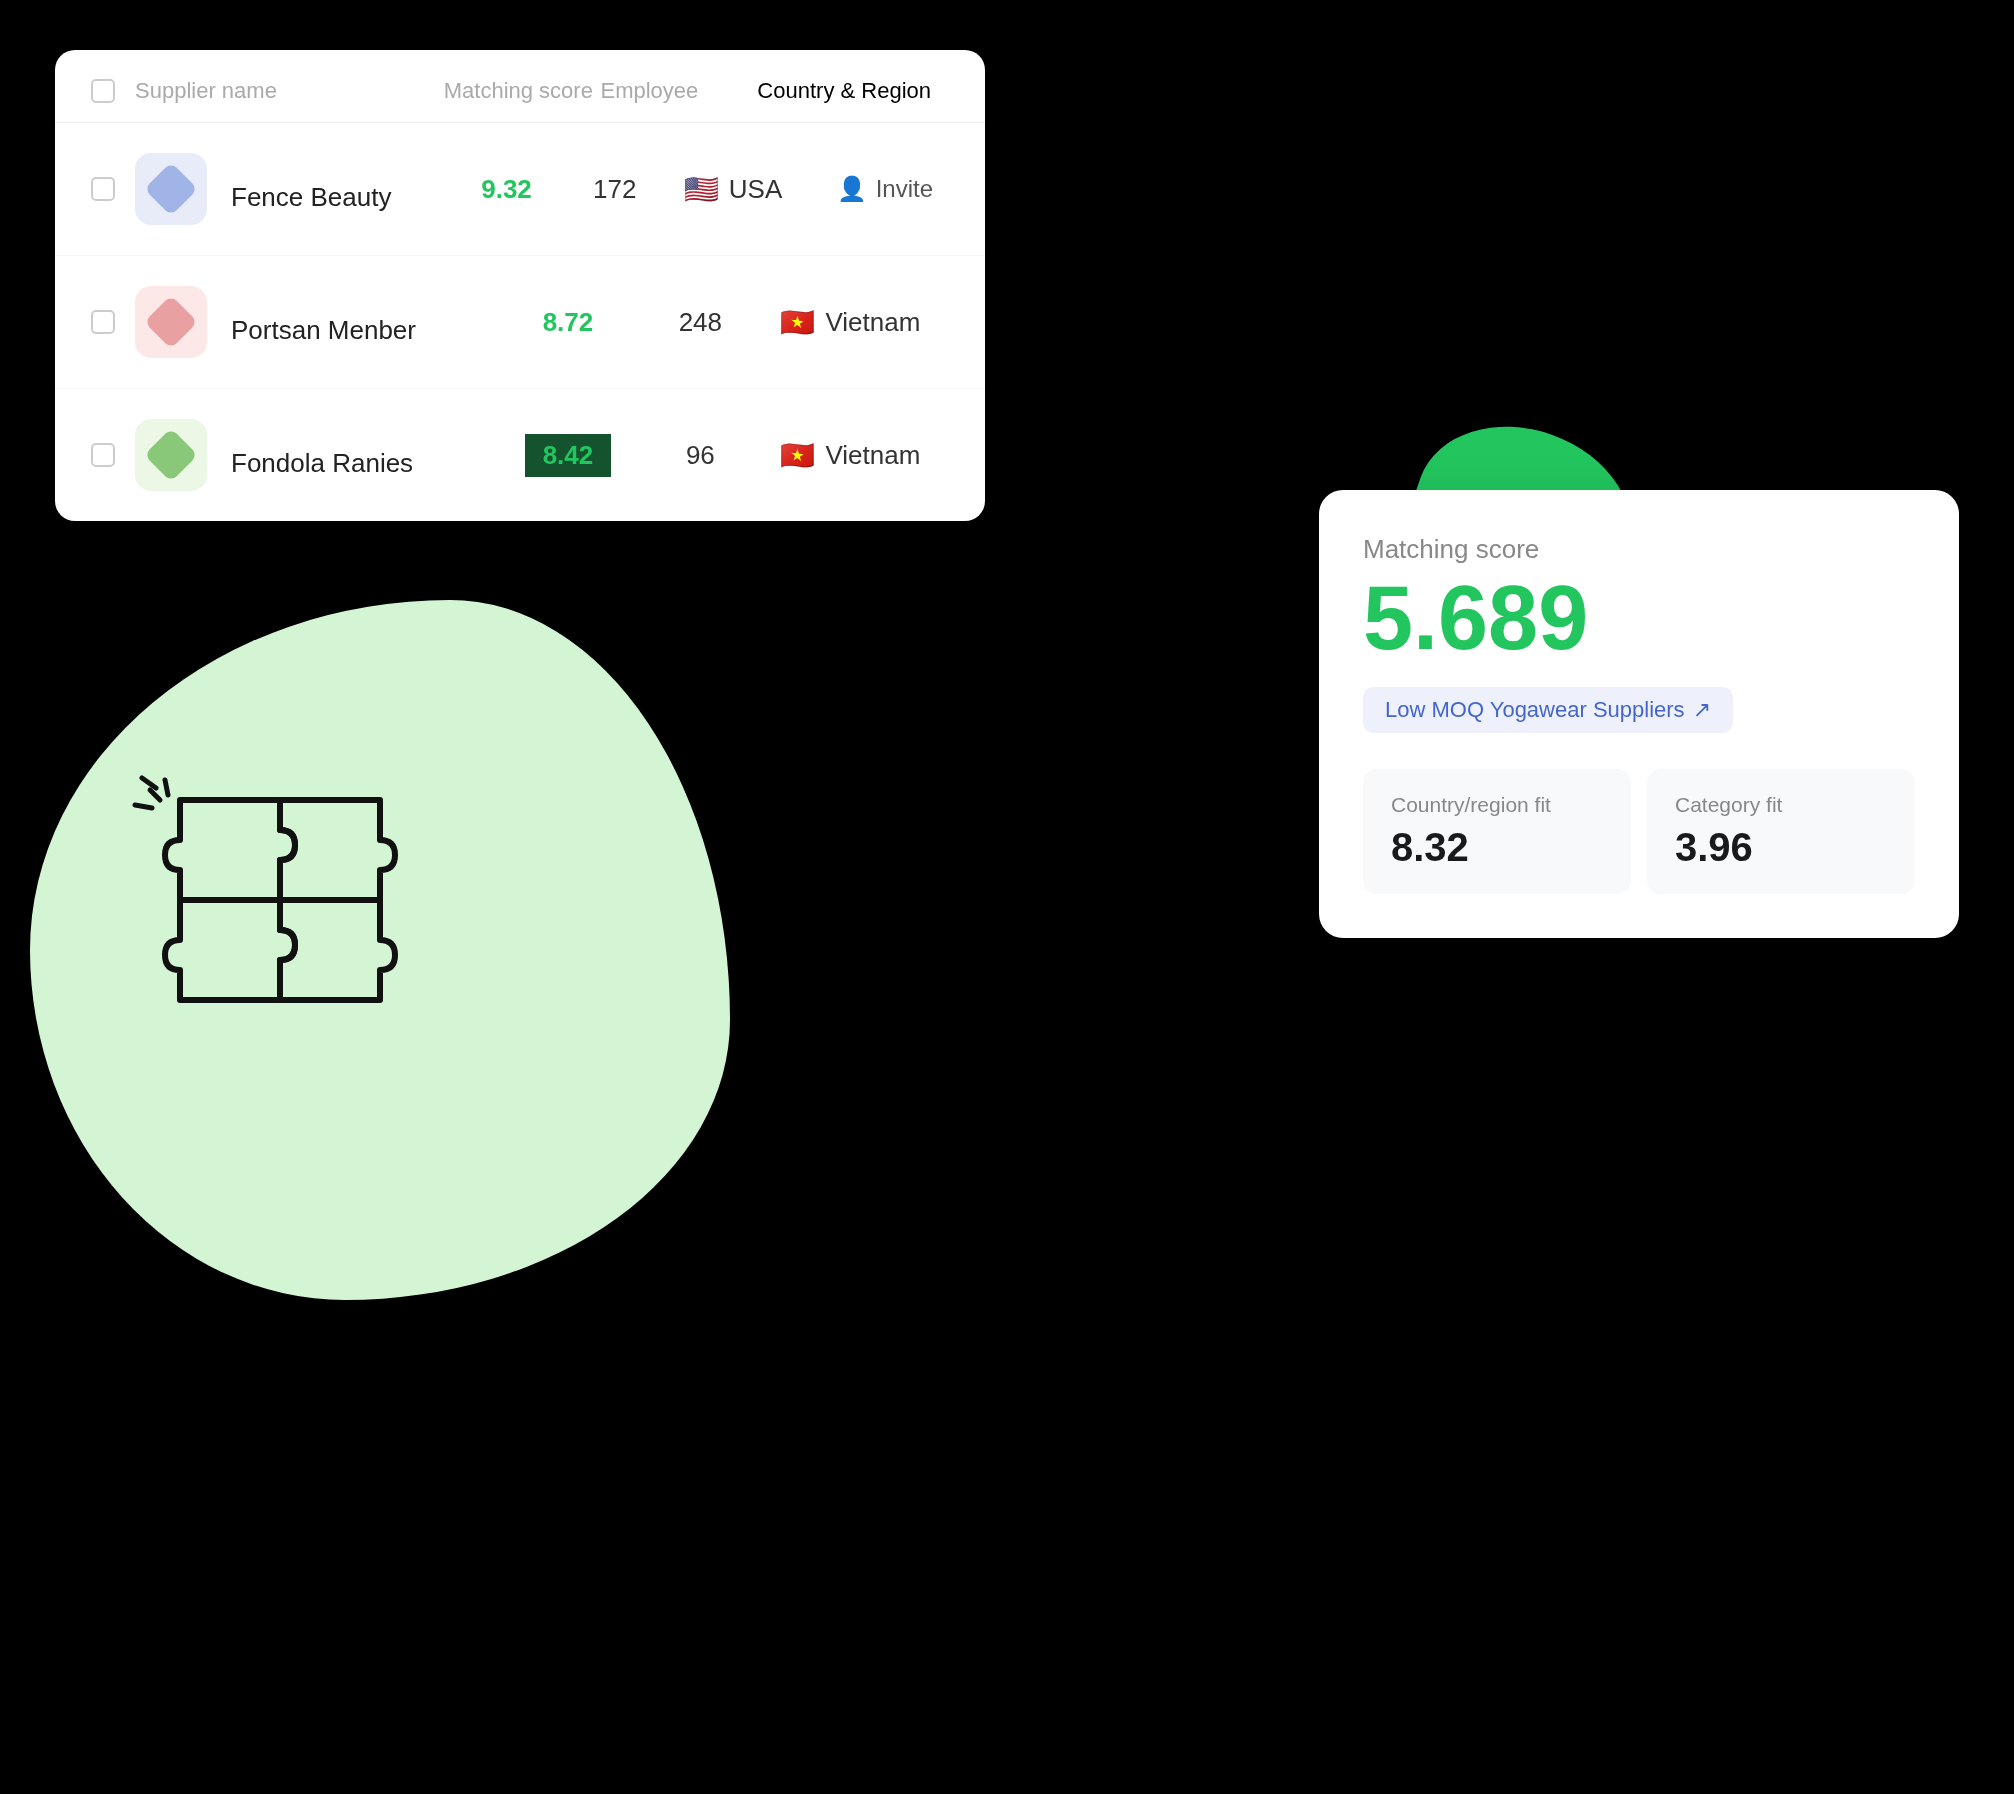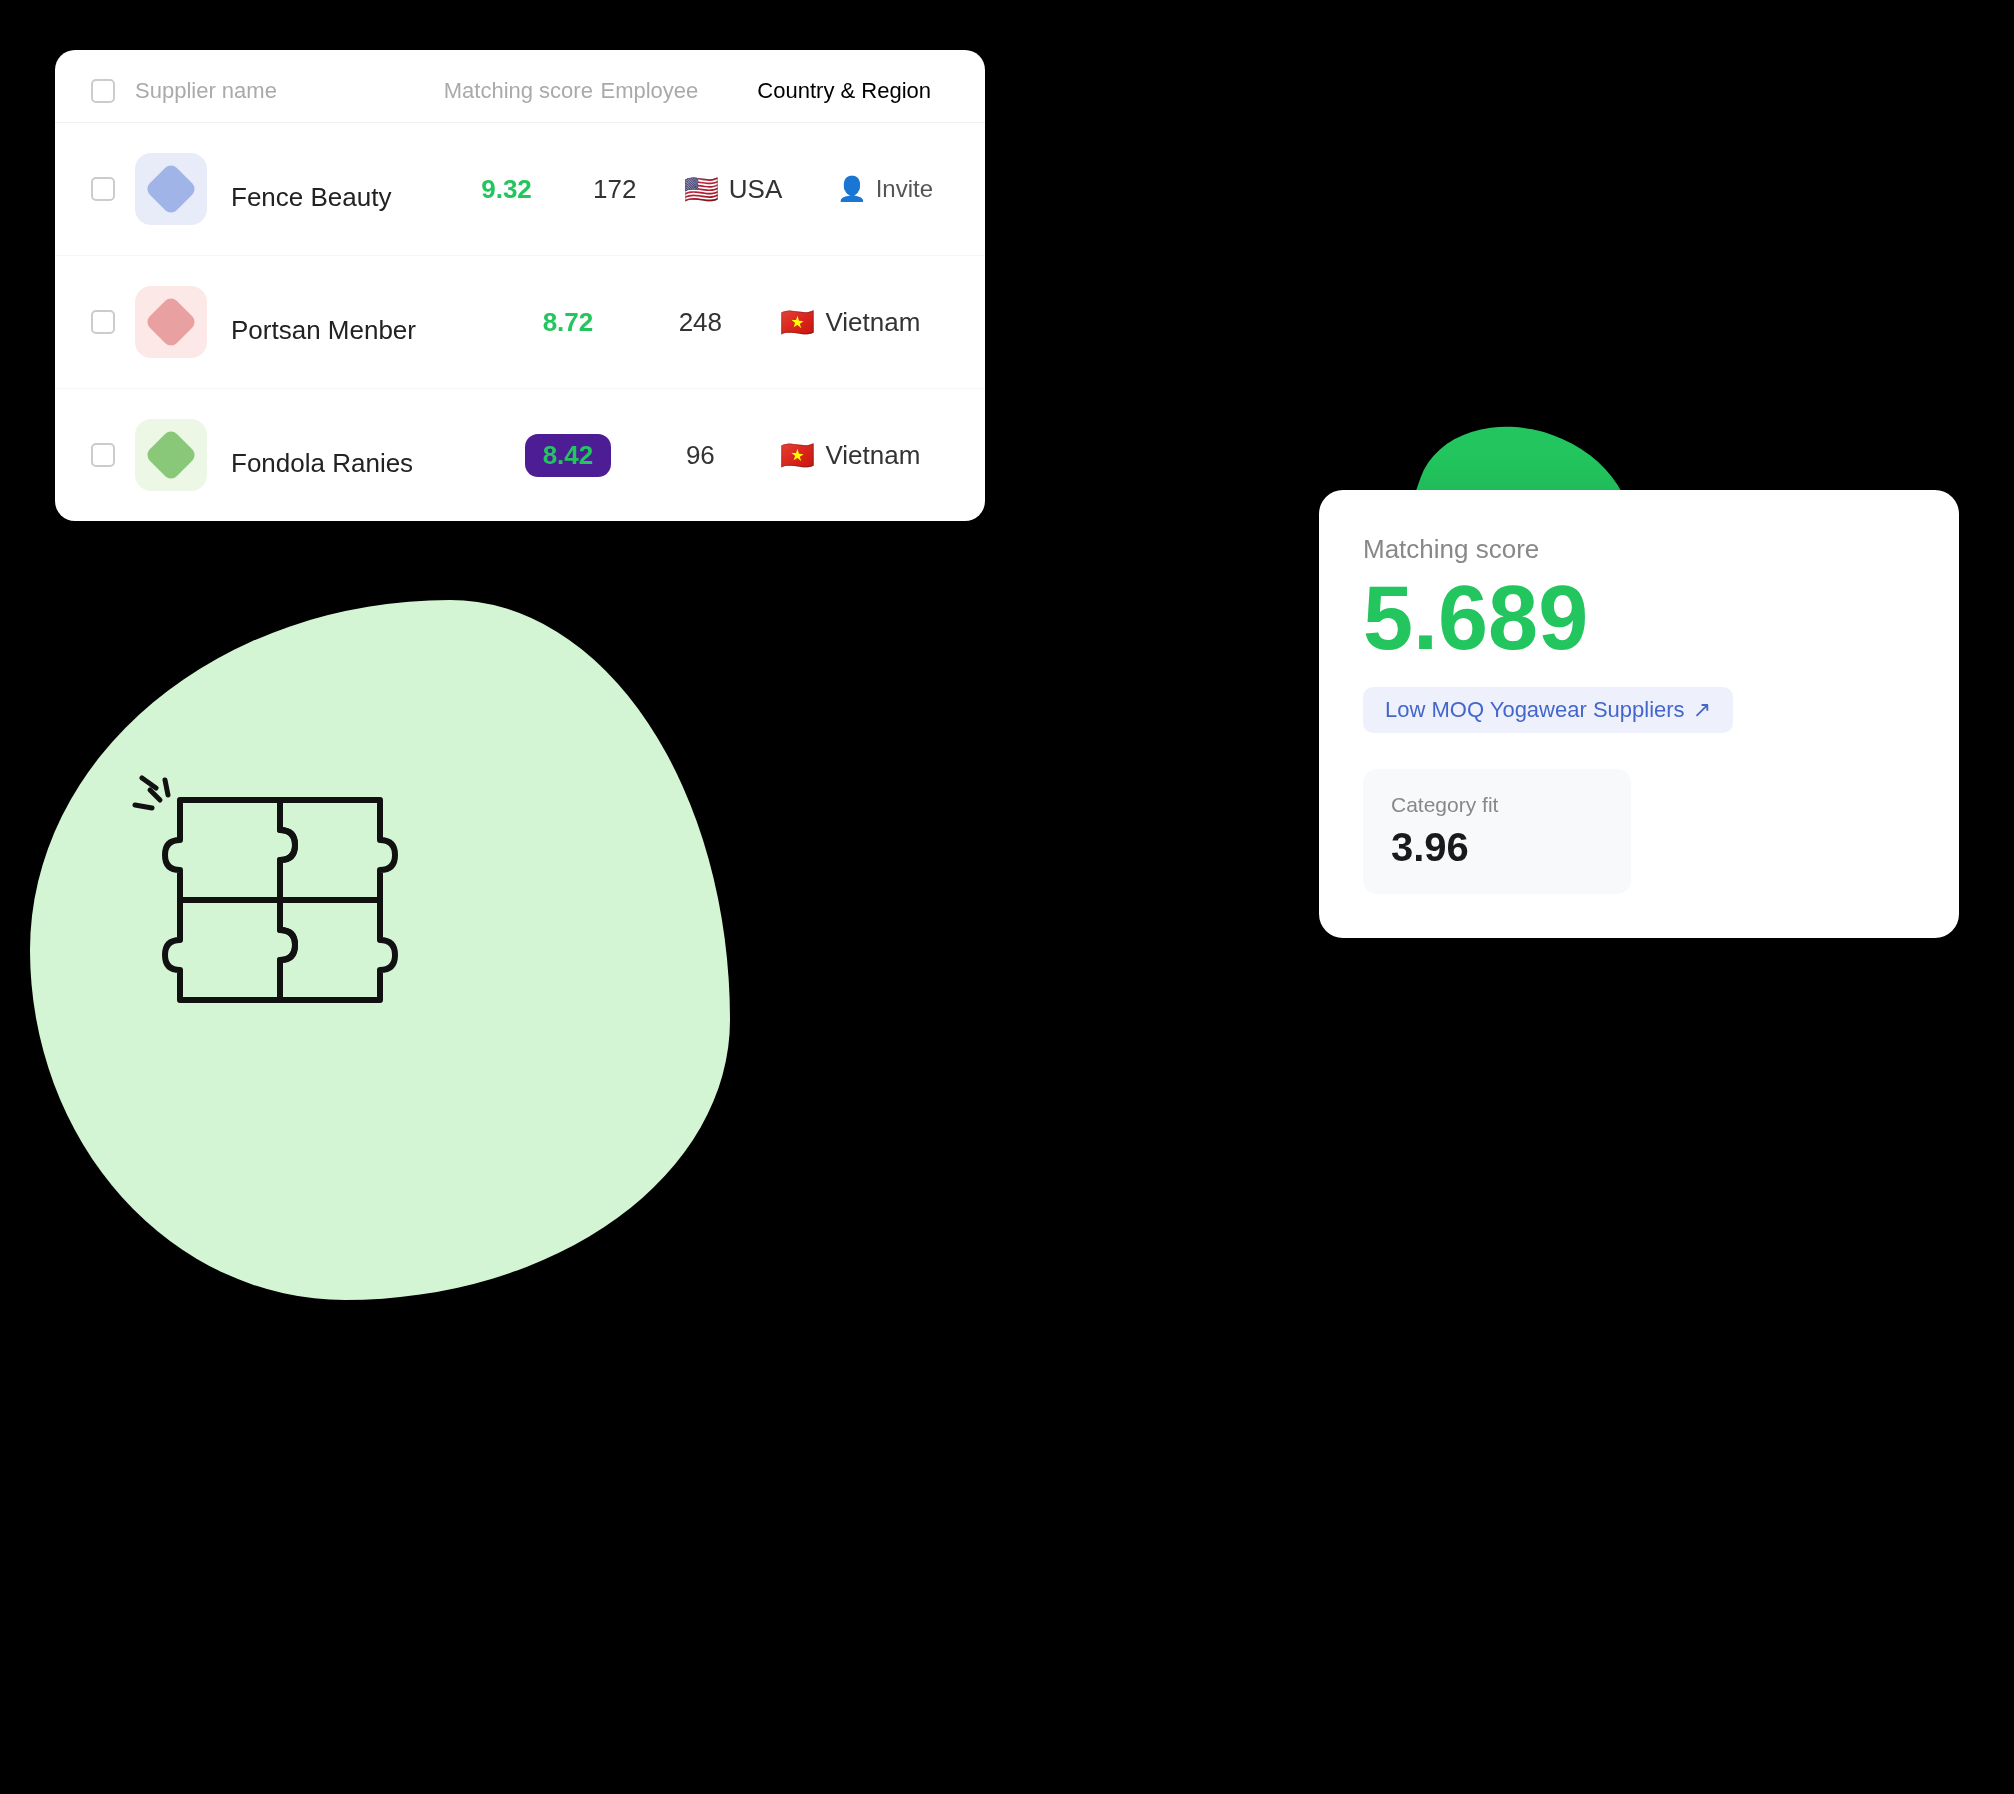--- a/index.html
+++ b/index.html
@@ -183,24 +183,24 @@
 
     .score-green {
       flex: 1.2;
       font-size: 26px;
       font-weight: 600;
       color: #22c55e;
       text-align: center;
     }
     .score-badge {
       display: inline-block;
-      background: #4c1d95;
+      background: #14532d;
       color: #22c55e;
       padding: 6px 18px;
-      border-radius: 13px;
+      border-radius: 0;
       font-size: 26px;
       font-weight: 600;
     }
 
     .employee-count {
       flex: 1;
       font-size: 26px;
       color: #333;
       text-align: center;
     }
@@ -389,17 +389,21 @@
 
 <div class="detail-card">
   <div class="detail-label">Matching score</div>
   <div class="detail-score">5.689</div>
   <div class="detail-tag">
     <span>Low MOQ Yogawear Suppliers</span>
     <span>↗</span>
   </div>
   <div class="detail-grid">
     <div class="detail-cell">
+      <div class="detail-cell-label">Country/region fit</div>
+      <div class="detail-cell-value">8.32</div>
+    </div>
+    <div class="detail-cell">
       <div class="detail-cell-label">Category fit</div>
       <div class="detail-cell-value">3.96</div>
     </div>
   </div>
 </div>
 
 </body></html>

